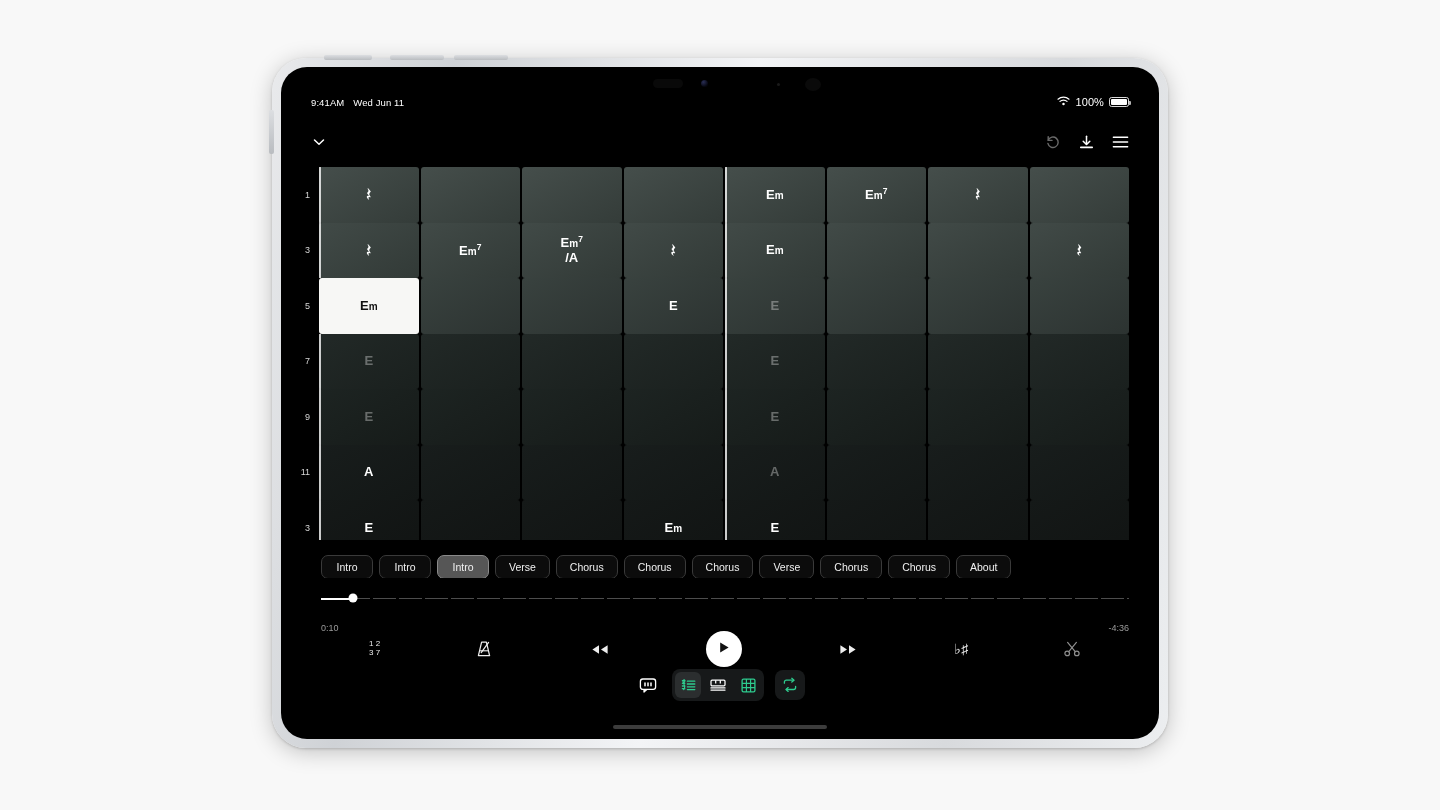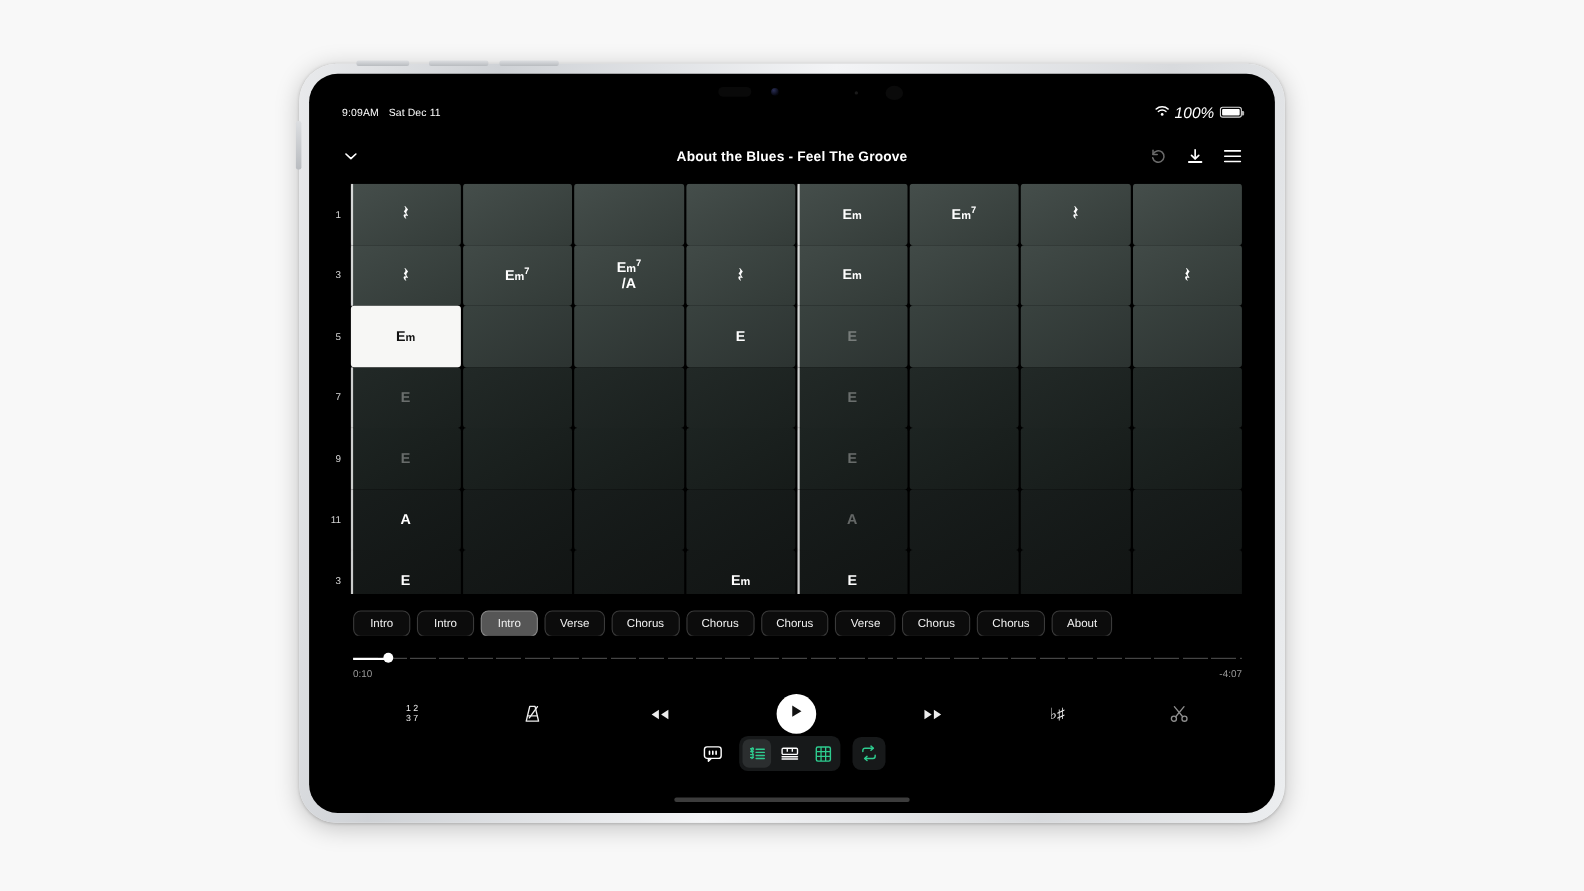--- a/index.html
+++ b/index.html
@@ -53,21 +53,21 @@
   #statusbar {
     position: absolute; left: 0; right: 0; top: 27px;
     height: 16px;
     display: flex; align-items: center;
     padding: 0 30px;
     color: #ffffff;
     font-size: 9.5px; letter-spacing: 0.1px;
   }
   #status-left { display: flex; gap: 9px; align-items: center; }
   #status-right { margin-left: auto; display: flex; gap: 5px; align-items: center; }
-  #battery-pct { font-size: 14px; font-style: italic; }
+  #battery-pct { font-size: 11px; }
   .battery-shell {
     width: 20px; height: 9.5px; border: 1px solid rgba(255,255,255,0.85);
     border-radius: 2.5px; padding: 1px; position: relative; display:flex;
   }
   .battery-shell::after {
     content:""; position:absolute; right:-2.6px; top:3px;
     width:1.6px; height:3.5px; background: rgba(255,255,255,0.7); border-radius:0 1px 1px 0;
   }
   .battery-fill { background:#fff; width:100%; border-radius:1px; }
 
@@ -160,21 +160,21 @@
     height:1px;
     background: repeating-linear-gradient(to right,
       rgba(255,255,255,0.30) 0 23px, rgba(255,255,255,0.0) 23px 26px);
   }
   #scrub-played { position:absolute; left:0; top:50%; height:1.5px; width:22px; background:#fff; }
   #scrub-handle {
     position:absolute; left:22px; top:50%; transform:translate(-50%,-50%);
     width:9px; height:9px; border-radius:50%; background:#fff; cursor:pointer;
   }
   #scrub-times {
-    display:flex; justify-content:space-between; margin-top:4px;
+    display:flex; justify-content:space-between; margin-top:20px;
     color:#9b9b9b; font-size:9px;
   }
 
   
   #transport {
     position: absolute; left: 40px; right: 30px; top: 558px; height: 48px;
     display: flex; align-items: center; justify-content: space-between;
     padding: 0 48px;
   }
   .tb { cursor:pointer; display:flex; align-items:flex-start; justify-content:center;
@@ -218,22 +218,22 @@
 
     <div id="screen">
 
       <div class="sensor" id="cam-pill"></div>
       <div class="sensor" id="cam-lens"></div>
       <div class="sensor" id="cam-dot"></div>
       <div class="sensor" id="cam-blob"></div>
 
       <div id="statusbar">
         <div id="status-left">
-          <span>9:09AM</span>
-          <span>Sat Dec 11</span>
+          <span>9:41AM</span>
+          <span>Wed Jun 11</span>
         </div>
         <div id="status-right">
           <span>
             <svg width="13" height="10" viewBox="0 0 13 10" fill="none">
               <path d="M1 3.2C2.6 1.8 4.4 1.1 6.5 1.1S10.4 1.8 12 3.2" stroke="#fff" stroke-width="1.25" stroke-linecap="round"></path>
               <path d="M3 5.4C4 4.5 5.2 4.05 6.5 4.05S9 4.5 10 5.4" stroke="#fff" stroke-width="1.25" stroke-linecap="round"></path>
               <circle cx="6.5" cy="8" r="1.25" fill="#fff"></circle>
             </svg>
           </span>
           <span id="battery-pct">100%</span>
@@ -242,21 +242,20 @@
           </span>
         </div>
       </div>
 
       <div id="appheader">
         <span class="hdr-icon">
           <svg width="16" height="16" viewBox="0 0 16 16" fill="none">
             <path d="M3.5 6L8 10.2L12.5 6" stroke="#fff" stroke-width="1.5" stroke-linecap="round" stroke-linejoin="round"></path>
           </svg>
         </span>
-        <div id="header-title">About the Blues - Feel The Groove</div>
         <div id="header-right">
           <span class="hdr-icon">
             <svg width="16" height="16" viewBox="0 0 16 16" fill="none">
               <path d="M3.2 6.2A5.2 5.2 0 1 1 2.9 9.4" stroke="#6a6a6a" stroke-width="1.4" stroke-linecap="round"></path>
               <path d="M3.2 2.6V6.4H7" stroke="#6a6a6a" stroke-width="1.4" stroke-linecap="round" stroke-linejoin="round"></path>
             </svg>
           </span>
           <span class="hdr-icon">
             <svg width="17" height="17" viewBox="0 0 17 17" fill="none">
               <path d="M8.5 2.2V10.2" stroke="#fff" stroke-width="1.5" stroke-linecap="round"></path>
@@ -432,21 +431,21 @@
       </div>
 
       <div id="scrub-wrap">
         <div id="scrub-track">
           <div class="tick-line"></div>
           <div id="scrub-played" style="width: 4%;"></div>
           <div id="scrub-handle" style="left: 4%;"></div>
         </div>
         <div id="scrub-times">
           <span>0:10</span>
-          <span>-4:07</span>
+          <span>-4:36</span>
         </div>
       </div>
 
       <div id="transport">
         <div class="tb">
           <div id="count-in">
             <div>1 2</div>
             <div>3 7</div>
           </div>
         </div>

